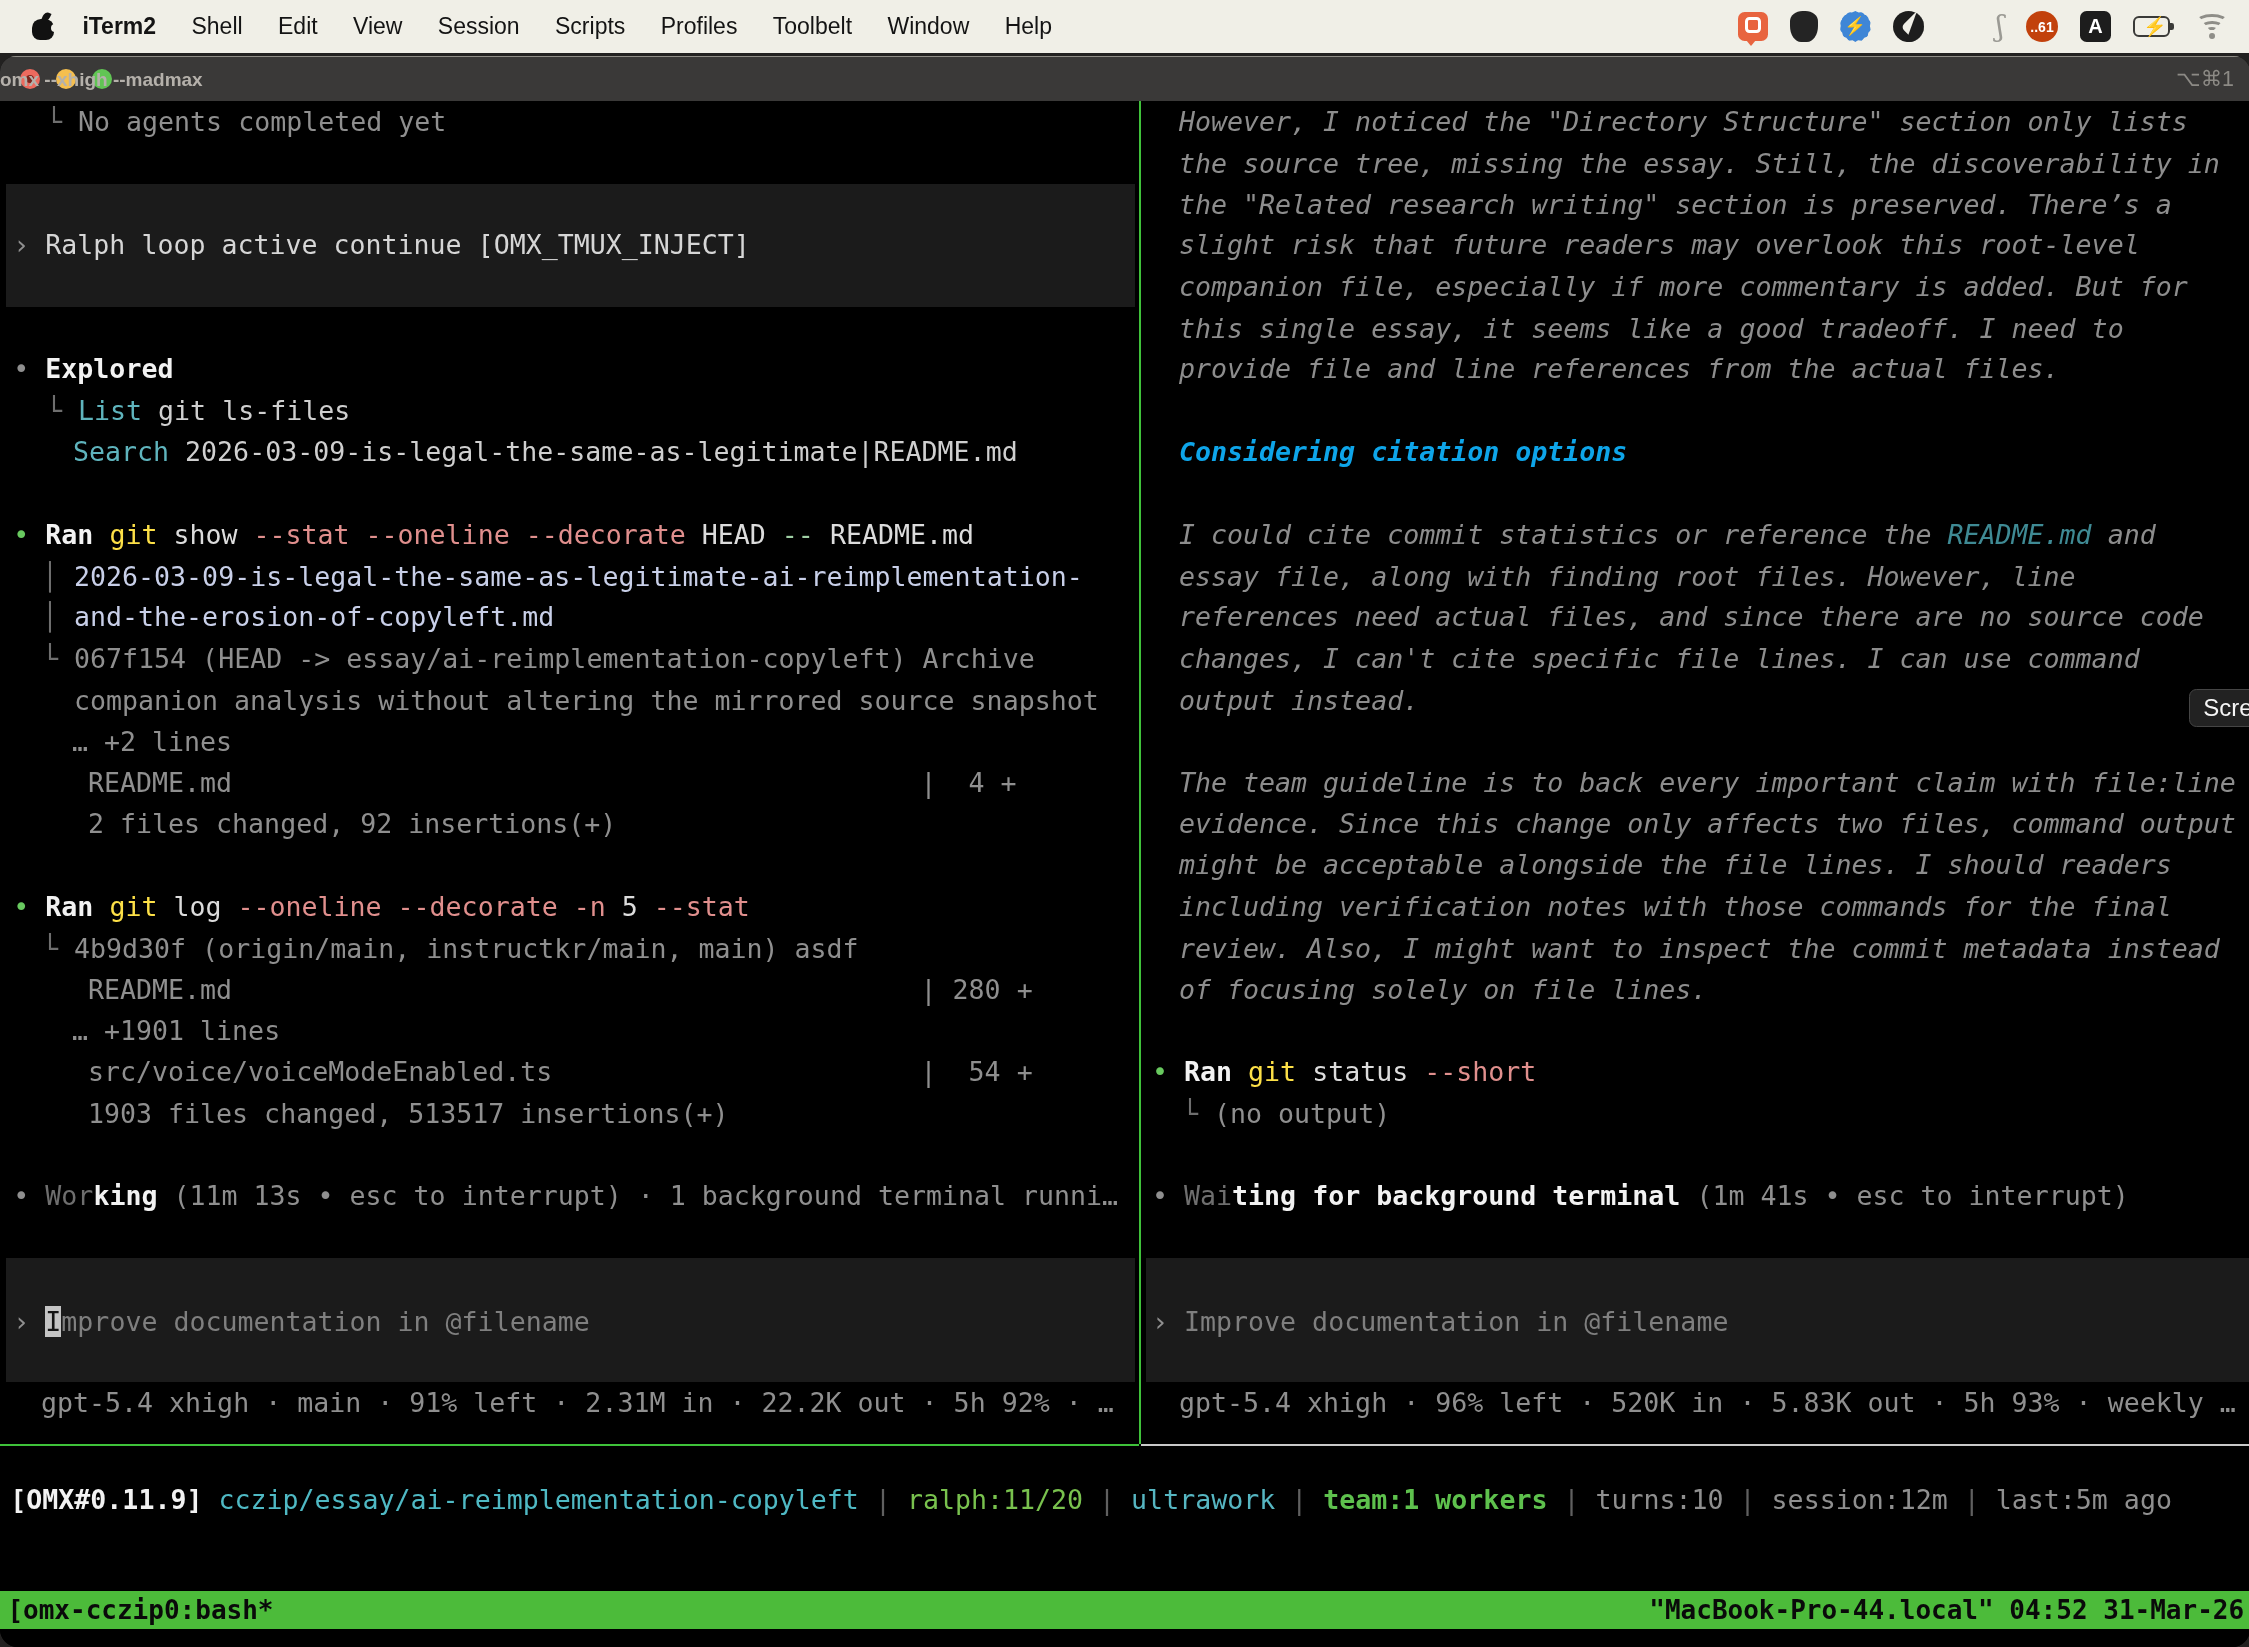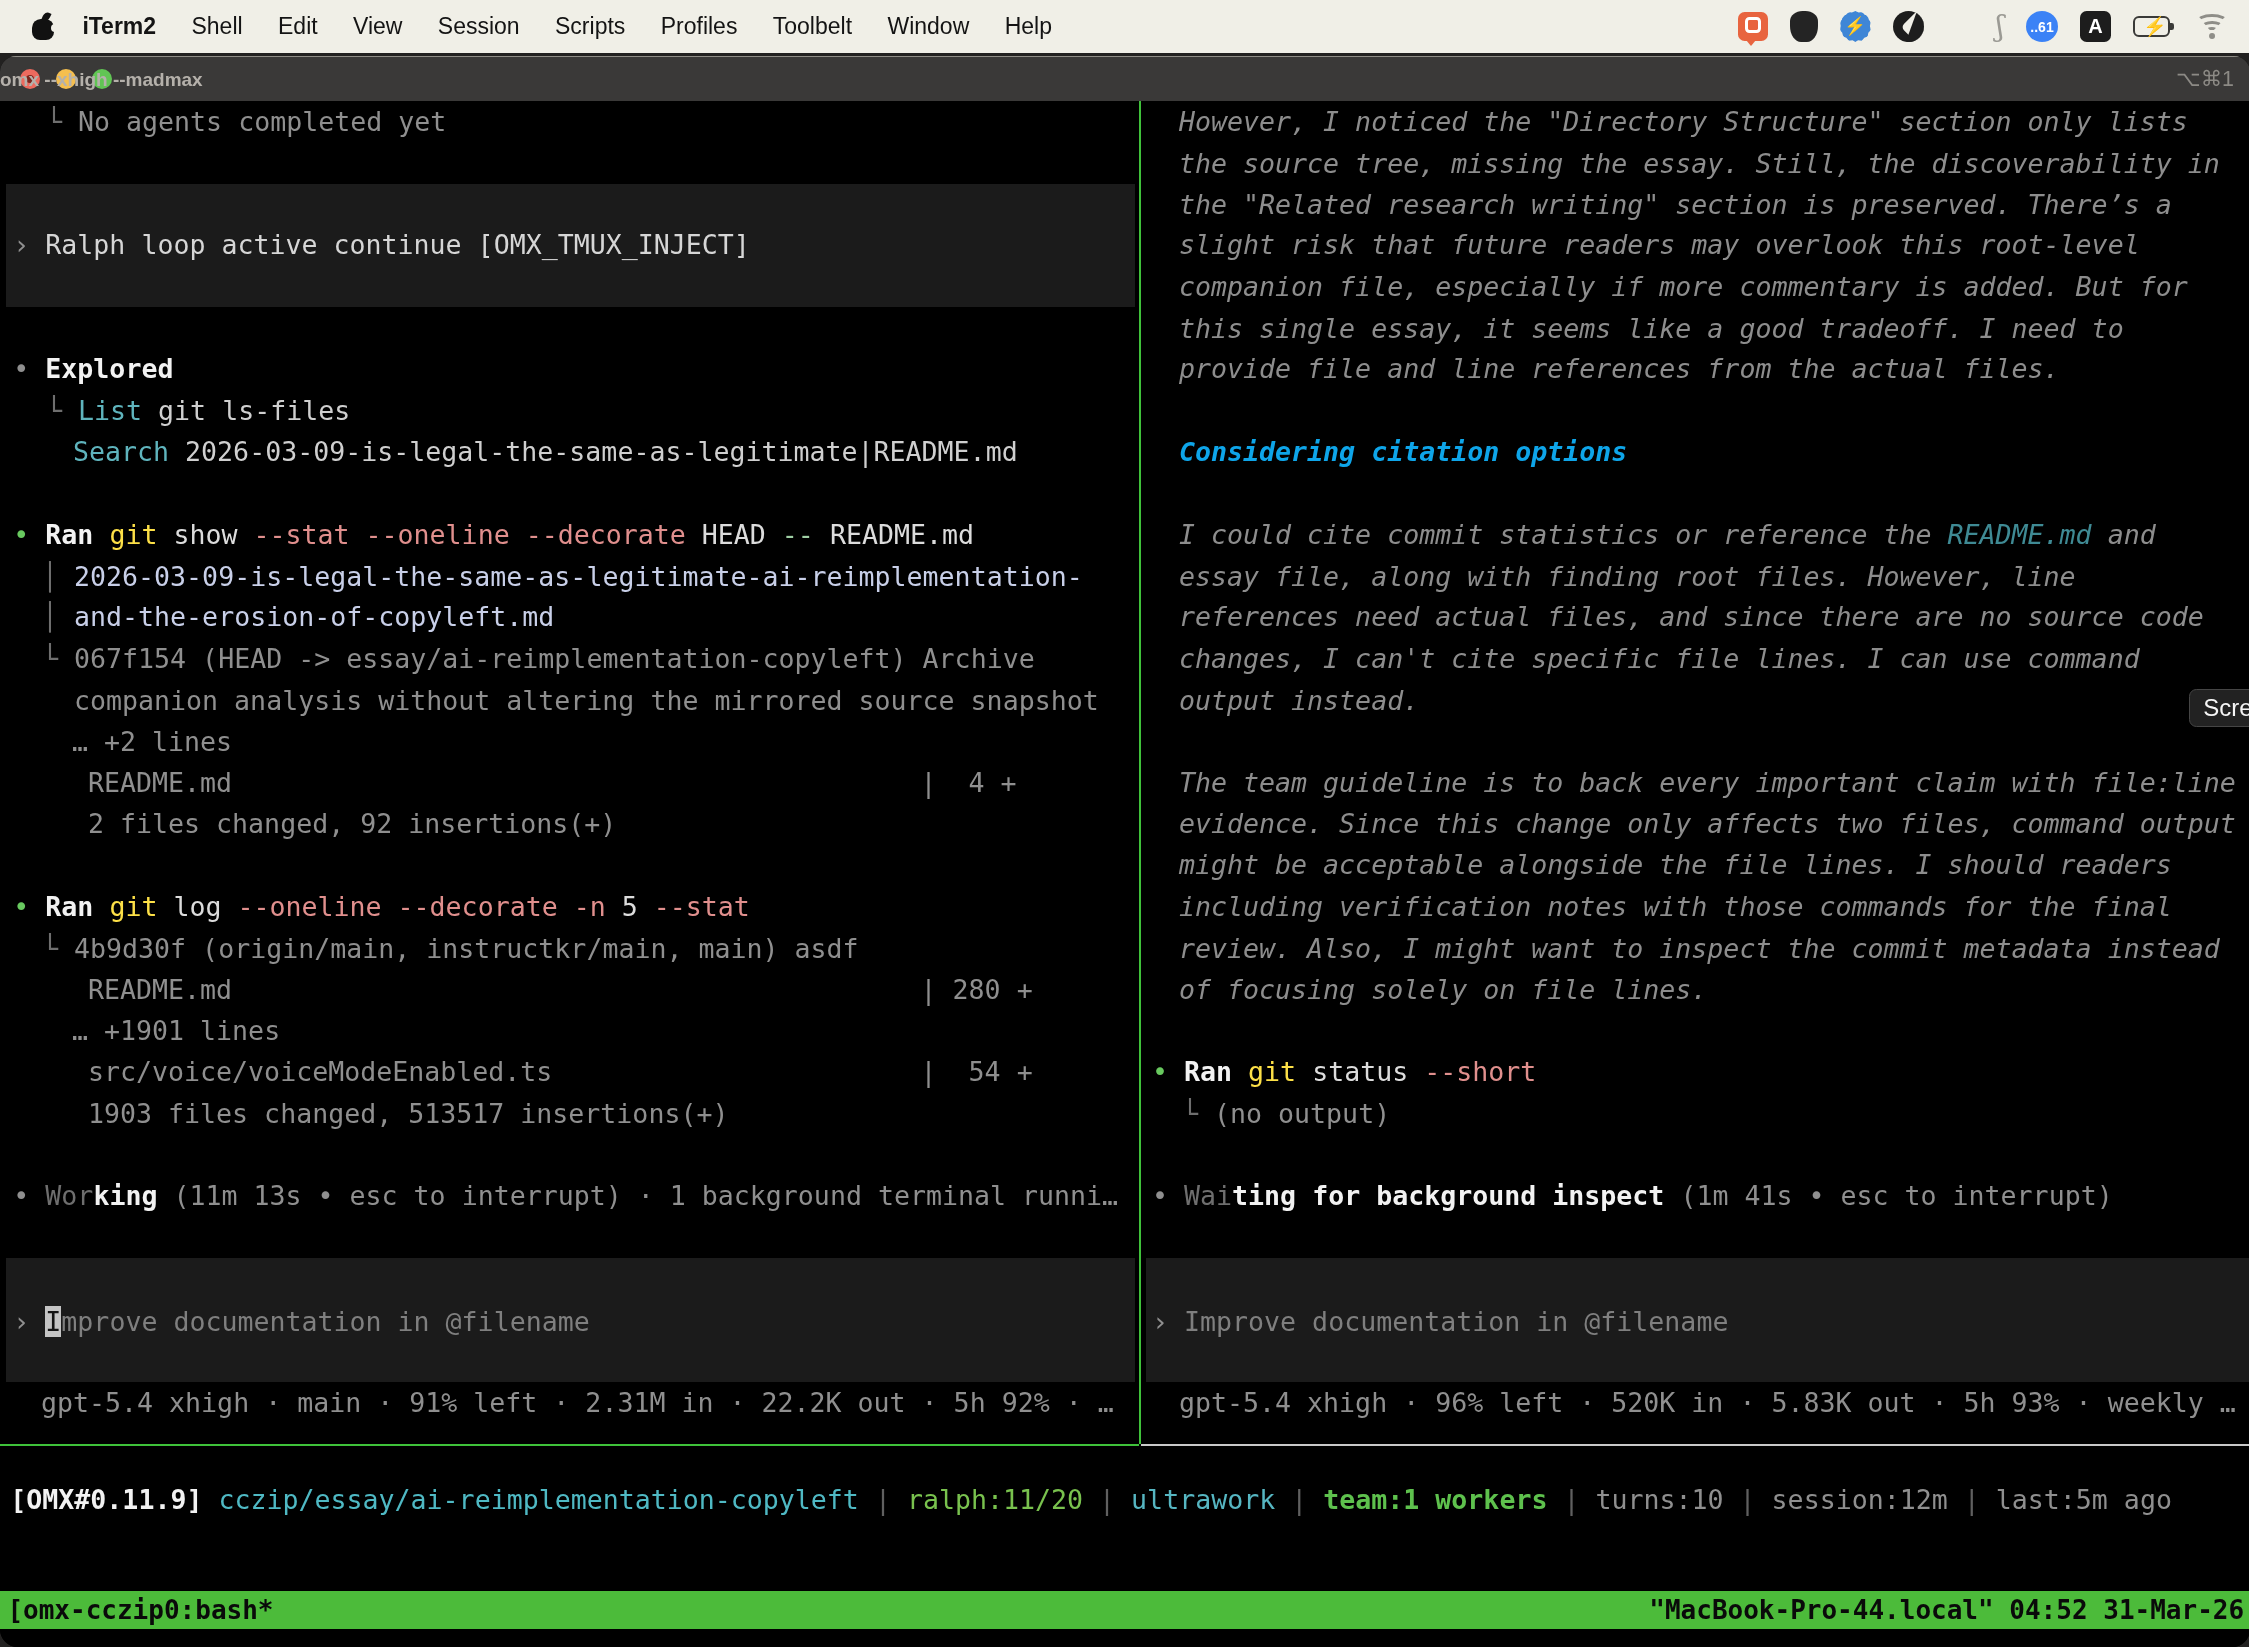--- a/index.html
+++ b/index.html
@@ -23,21 +23,21 @@
   .ic-shield{width:28px;height:31px;background:#242424;border-radius:12.5px 12.5px 11px 11px / 10.3px 10.3px 16px 16px;display:grid;grid-template-columns:repeat(3,5.9px);grid-template-rows:repeat(3,5.9px);gap:1.5px;align-content:center;justify-content:center;}
   .ic-shield i{background:#f0efe7;border-radius:1.5px;display:block;}
   .ic-badge{width:31px;height:31px;background:#3f86d6;border-radius:50%;color:#fff;font-size:17.7px;display:flex;align-items:center;justify-content:center;clip-path:polygon(50% 0,61% 5%,73% 3%,80% 12%,92% 15%,93% 27%,100% 36%,97% 48%,100% 61%,92% 70%,90% 82%,79% 86%,71% 96%,59% 94%,50% 100%,41% 94%,29% 96%,21% 86%,10% 82%,8% 70%,0 61%,3% 48%,0 36%,7% 27%,8% 15%,20% 12%,27% 3%,39% 5%);}
   .ic-disc{width:31px;height:31px;background:#1d1d1d;border-radius:50%;position:relative;overflow:hidden;}
   .ic-disc .cres{position:absolute;left:13.3px;top:3.7px;width:23.6px;height:23.6px;background:#f0efe7;transform:rotate(45deg);border-radius:4.4px;}
   .ic-disc .cov{position:absolute;left:19px;top:-4.4px;width:25px;height:40px;background:#1d1d1d;transform:rotate(20deg);}
   .ic-dots{display:grid;grid-template-columns:repeat(3,7.4px);grid-template-rows:repeat(3,7.4px);gap:3px;}
   .ic-dots i{border-radius:50%;display:block;}
   .d-g{background:#a9a8a1;} .d-b{background:#1d1d1d;}
   .ic-squig{font-family:"DejaVu Serif",serif;font-size:29.5px;color:#9b9a94;line-height:29.5px;}
-  .ic-b61{width:32px;height:31px;background:#3b82f6;border-radius:50% 50% 50% 50%;color:#fff;
+  .ic-b61{width:32px;height:31px;background:#c2410c;border-radius:50% 50% 50% 50%;color:#fff;
     font-family:"Liberation Sans",sans-serif;font-size:14px;font-weight:bold;display:flex;align-items:center;justify-content:center;}
   .ic-a{width:31px;height:31px;background:#1d1d1d;border-radius:6.6px;color:#fff;font-family:"Liberation Sans",sans-serif;font-size:20px;font-weight:bold;display:flex;align-items:center;justify-content:center;}
   .ic-batt{position:relative;width:41px;height:20.7px;}
   .ic-batt .case{position:absolute;left:0;top:0;width:37px;height:20.7px;border:2.2px solid #3a3a38;border-radius:5.9px;}
   .ic-batt .nub{position:absolute;right:0;top:6.6px;width:3.7px;height:7.4px;background:#3a3a38;border-radius:0 2.2px 2.2px 0;}
   .ic-batt .bolt{position:absolute;left:10.3px;top:-1.5px;font-size:19px;color:#1d1d1d;}
   .ic-wifi{position:relative;width:32px;height:25px;}
   .ic-wifi span{position:absolute;left:50%;transform:translateX(-50%);border:3px solid #8f8e88;border-bottom:none;border-left-color:transparent;border-right-color:transparent;border-radius:50% 50% 0 0;}
   .w1{width:32px;height:16px;top:0;} .w2{width:20.7px;height:10.3px;top:6.6px;} .w3{width:10.3px;height:5.9px;top:12.5px;}
   .w4{position:absolute;left:50%;top:19px;transform:translateX(-50%);width:5.9px;height:5.9px;background:#8f8e88;border-radius:50%;}
@@ -221,21 +221,21 @@
         <div class="tl" style="left: 1179px; top: 537px;"><span class="it">changes, I can't cite specific file lines. I can use command</span></div>
         <div class="tl" style="left: 1179px; top: 579px;"><span class="it">output instead.</span></div>
         <div class="tl" style="left: 1179px; top: 661px;"><span class="it">The team guideline is to back every important claim with file:line</span></div>
         <div class="tl" style="left: 1179px; top: 702px;"><span class="it">evidence. Since this change only affects two files, command output</span></div>
         <div class="tl" style="left: 1179px; top: 743px;"><span class="it">might be acceptable alongside the file lines. I should readers</span></div>
         <div class="tl" style="left: 1179px; top: 785px;"><span class="it">including verification notes with those commands for the final</span></div>
         <div class="tl" style="left: 1179px; top: 827px;"><span class="it">review. Also, I might want to inspect the commit metadata instead</span></div>
         <div class="tl" style="left: 1179px; top: 868px;"><span class="it">of focusing solely on file lines.</span></div>
         <div class="tl" style="left: 1152px; top: 950px;"><span class="gb">• </span><span class="bw">Ran </span><span class="blue">git </span><span class="w">status </span><span class="salmon">--short</span></div>
         <div class="tl" style="left: 1182px; top: 992px;"><span class="tree">└ </span><span class="dim">(no output)</span></div>
-        <div class="tl" style="left: 1152px; top: 1074px;"><span class="dim">• </span><span class="dim2">Wai</span><span class="bw">ting for background inspect</span><span class="dim"> (1m 41s • esc to interrupt)</span></div>
+        <div class="tl" style="left: 1152px; top: 1074px;"><span class="dim">• </span><span class="dim2">Wai</span><span class="bw">ting for background terminal</span><span class="dim"> (1m 41s • esc to interrupt)</span></div>
         <div class="tl" style="left: 1152px; top: 1200px;"><span class="dim">› </span><span class="ph">Improve documentation in @filename</span></div>
         <div class="tl" style="left: 1179px; top: 1281px;"><span class="dim">gpt-5.4 xhigh · 96% left · 520K in · 5.83K out · 5h 93% · weekly …</span></div>
         <div class="tl" style="left: 10.3px; top: 1378px;"><span class="bw">[OMX#0.11.9]</span><span class="dim"> </span><span class="teal">cczip/essay/ai-reimplementation-copyleft</span><span class="sep"> | </span><span class="grn">ralph:11/20</span><span class="sep"> | </span><span class="cyan2">ultrawork</span><span class="sep"> | </span><span class="grnb">team:1 workers</span><span class="sep"> | </span><span class="dim">turns:10</span><span class="sep"> | </span><span class="dim">session:12m</span><span class="sep"> | </span><span class="dim">last:5m ago</span></div>
       </div>
 
     <div class="tooltip">Scre</div>
   </div>
 
   <div class="tmuxbar">
     <span>[omx-cczip0:bash*</span>

